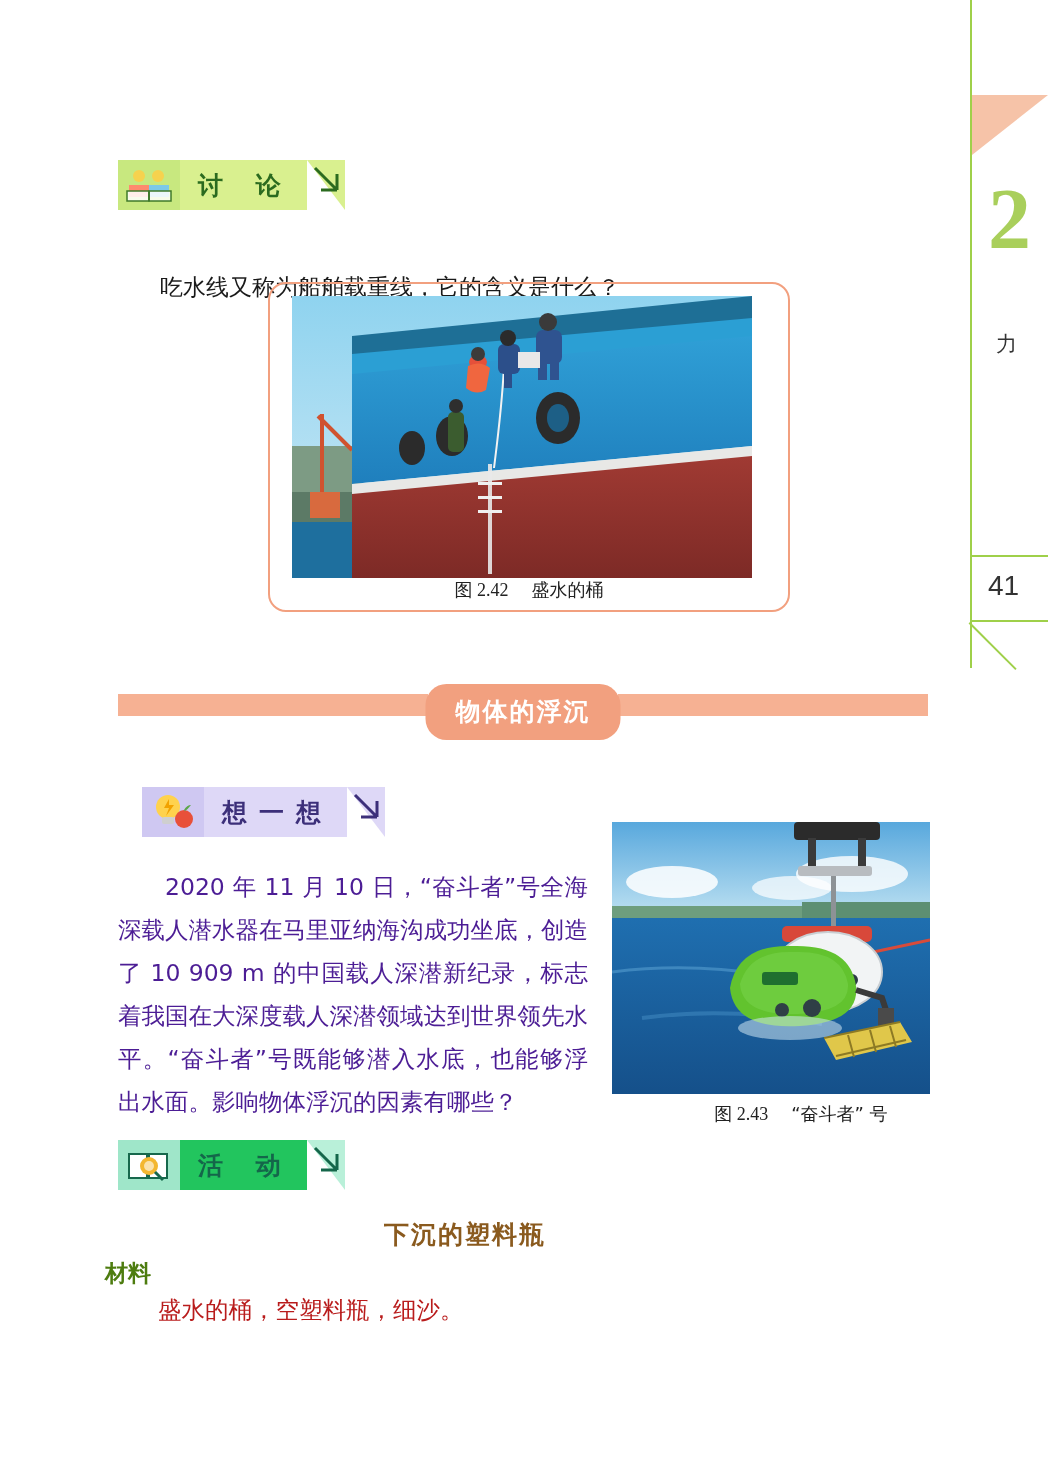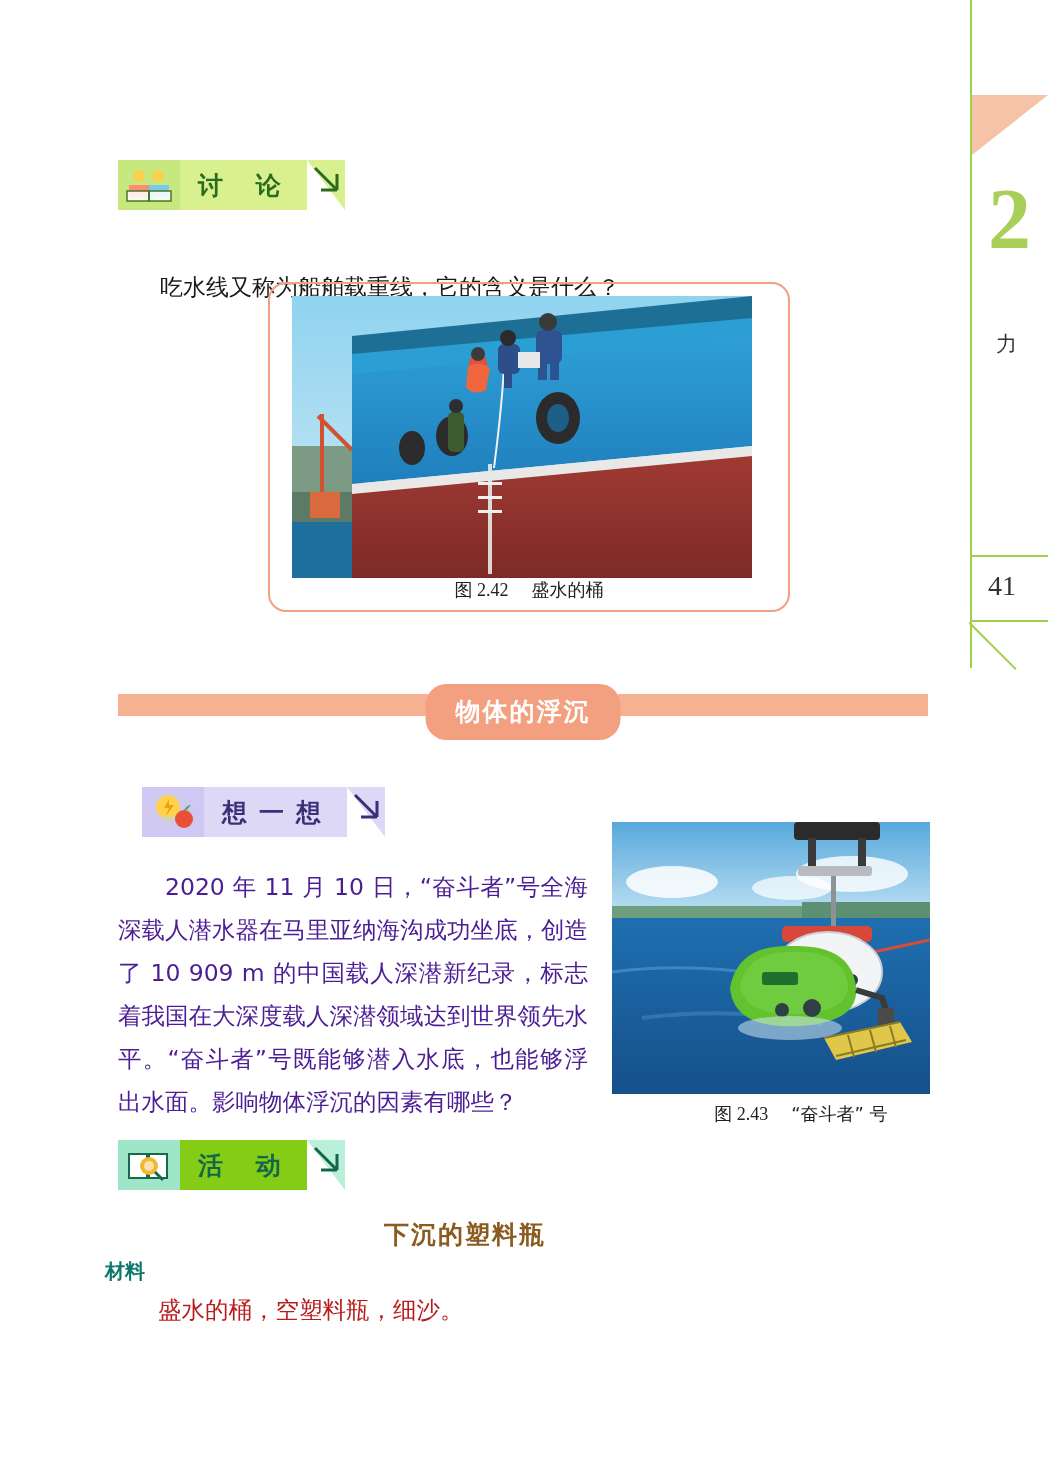--- a/index.html
+++ b/index.html
@@ -66,21 +66,21 @@
     width: 76px;
     height: 2px;
     background: #9fd04a;
   }
   .side-rail .page-num {
     position: absolute;
     left: 18px;
     top: 570px;
     font-size: 28px;
     color: #333;
-    font-family: Liberation Serif, serif;
+    font-family: Liberation Sans, sans-serif;
   }
   .side-rail .rail-bottom {
     position: absolute;
     left: 2px;
     top: 620px;
     width: 76px;
     height: 2px;
     background: #9fd04a;
   }
   .side-rail .rail-notch-line {
@@ -138,21 +138,21 @@
 
   
   #banner-think { left: 118px; top: 787px; padding-left: 24px; }
   #banner-think .icon-box { background: #cfc8f2; }
   #banner-think .band { background: #ded8f7; }
   #banner-think .band .txt { color: #3c2f7a; }
 
   
   #banner-activity { left: 118px; top: 1140px; }
   #banner-activity .icon-box { background: #9fe6c9; }
-  #banner-activity .band { background: #84cc16; }
+  #banner-activity .band { background: #22c55e; }
   #banner-activity .band .txt { color: #14664a; }
 
   
   .section-title-wrap {
     position: absolute;
     left: 118px;
     top: 684px;
     width: 810px;
     height: 42px;
   }
@@ -218,22 +218,22 @@
     font-size: 25px;
     color: #8a5a1e;
     letter-spacing: 2px;
   }
   .material-label {
     position: absolute;
     left: 105px;
     top: 1258px;
     font-family: "DejaVu Sans", sans-serif;
     font-weight: bold;
-    font-size: 20px;
-    color: #0f766e;
+    font-size: 23px;
+    color: #4d7c0f;
   }
   .material-text {
     position: absolute;
     left: 158px;
     top: 1294px;
     font-size: 23.5px;
     color: #b91c1c;
     font-family: "DejaVu Sans", sans-serif;
   }
 

